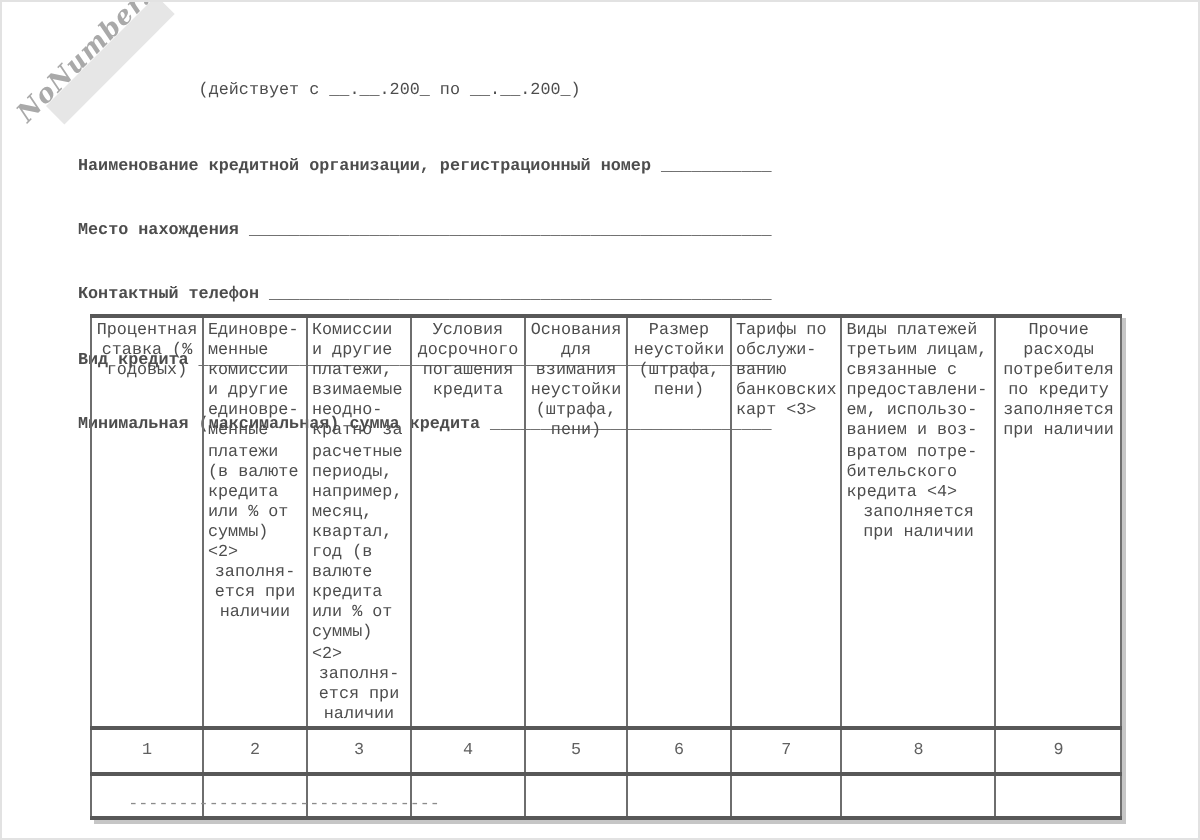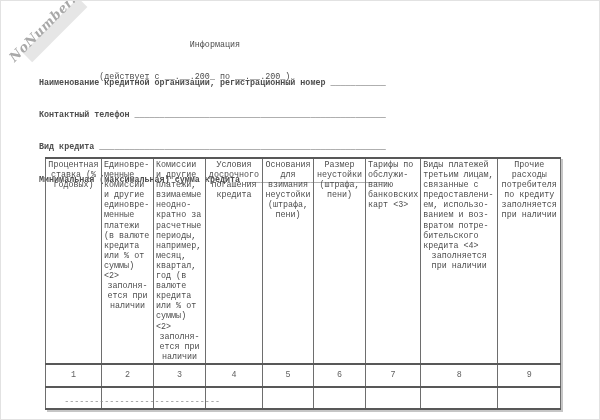--- a/index.html
+++ b/index.html
@@ -51,26 +51,26 @@
 </style>
 </head>
 <body>
 
 <div class="page">
 
   <div class="wm-band"></div>
   <div class="wm-text">NoNumber.ru</div>
 
   <div class="pre doc-title">
-    <div>                              Информация</div>
     <div>            (действует с __.__.200_ по __.__.200_)</div>
   </div>
 
   <div class="pre form-fields">
     <div>Наименование кредитной организации, регистрационный номер ___________</div>
+    <div>Место нахождения ____________________________________________________</div>
     <div>Контактный телефон __________________________________________________</div>
     <div>Вид кредита _________________________________________________________</div>
     <div>Минимальная (максимальная) сумма кредита ____________________________</div>
   </div>
 
   <table class="credit-table">
     <colgroup>
       <col class="c1">
         <col class="c2">
         <col class="c3">

